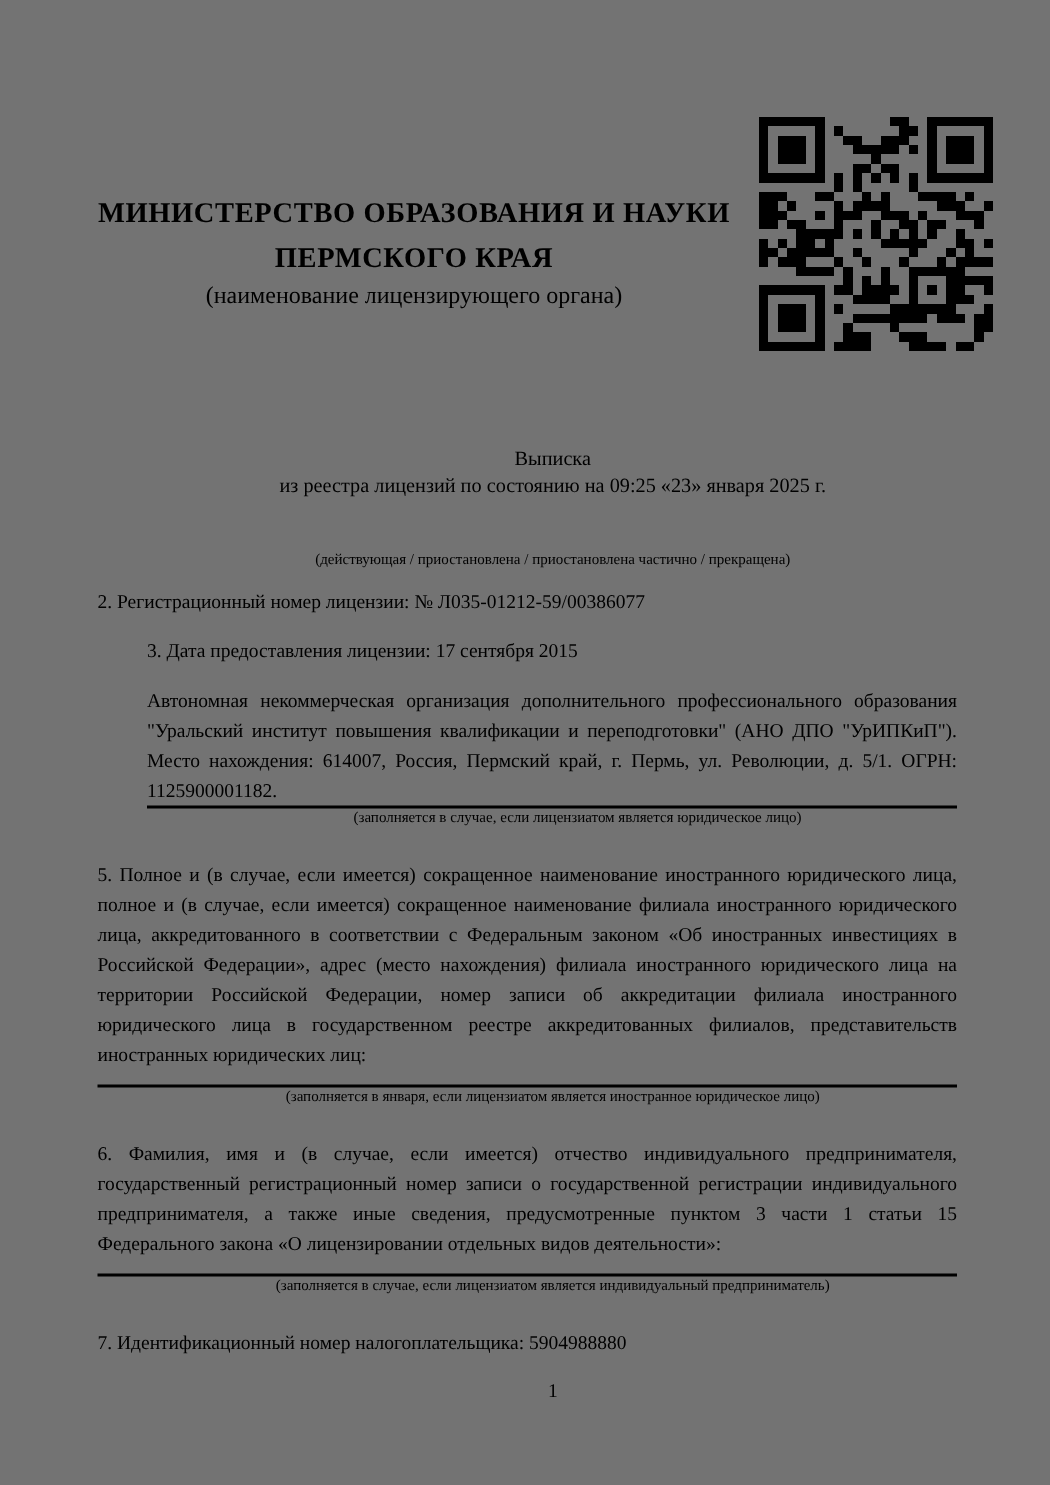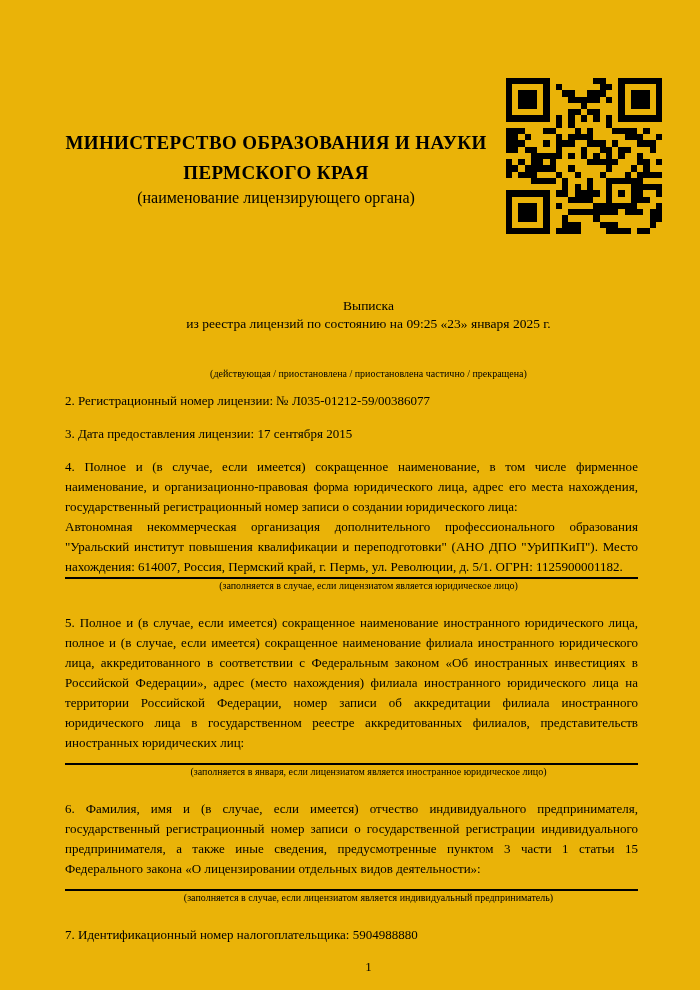--- a/index.html
+++ b/index.html
@@ -1,42 +1,42 @@
 <!DOCTYPE html>
 <html><head>
 <meta charset="utf-8">
 <style>
   html,body{margin:0;padding:0;}
   body{
     width:700px;height:990px;background:#ffffff;color:#000;
     font-family:"Liberation Serif","DejaVu Serif",serif;
     -webkit-font-smoothing:antialiased;
   }
-  .page{position:relative;width:700px;height:990px;overflow:hidden;background:#eab308;}
+  .page{position:relative;width:700px;height:990px;overflow:hidden;background:#737373;}
 
   
   .qr{position:absolute;top:78px;left:506px;width:156px;height:156px;}
   .header{position:absolute;top:128px;left:65px;width:422px;text-align:center;}
   .header-title{font-weight:bold;font-size:19px;line-height:30px;letter-spacing:.4px;}
   .header-caption{font-size:16px;line-height:12px;margin-top:4px;}
 
   
   .content{position:absolute;top:297px;left:65px;width:573px;font-family:Liberation Serif, serif;}
   .doc-title-block{text-align:center;font-size:13.5px;line-height:18px;}
   .shift{padding-left:34px;}
   .items{margin-top:34px;}
   p{margin:0;}
   .body-text{font-size:13px;line-height:20px;}
   .just{text-align:justify;}
   .caption{font-size:10px;line-height:14px;text-align:center;}
   .rule{border-top:2px solid #000;height:0;}
   .m-rule-tight{margin-top:0;}
   .m-rule-gap{margin-top:10px;}
   .item-2{margin-top:10px;}
-  .item-3,.item-4{margin-top:13px;}
+  .item-3,.item-4{margin-top:13px;margin-left:33px;}
   .item-5,.item-6,.item-7{margin-top:20px;}
   .footer{margin-top:12px;text-align:center;font-size:13px;line-height:20px;}
 </style>
 </head>
 <body>
 
 <div class="page">
 
   <div class="qr" id="qr"><svg xmlns="http://www.w3.org/2000/svg" viewBox="0 0 150 150" width="100%" height="100%" shape-rendering="crispEdges" fill="#000">
         <rect x="0" y="0" width="6" height="6"></rect>
@@ -371,21 +371,20 @@
 
       <div class="item-2">
         <p class="body-text">2. Регистрационный номер лицензии: № Л035-01212-59/00386077</p>
       </div>
 
       <div class="item-3">
         <p class="body-text">3. Дата предоставления лицензии: 17 сентября 2015</p>
       </div>
 
       <div class="item-4">
-        <p class="body-text just">4. Полное и (в случае, если имеется) сокращенное наименование, в том числе фирменное наименование, и организационно-правовая форма юридического лица, адрес его места нахождения, государственный регистрационный номер записи о создании юридического лица:</p>
         <p class="body-text just">Автономная некоммерческая организация дополнительного профессионального образования "Уральский институт повышения квалификации и переподготовки" (АНО ДПО "УрИПКиП"). Место нахождения: 614007, Россия, Пермский край, г. Пермь, ул. Революции, д. 5/1. ОГРН: 1125900001182.</p>
         <div class="rule m-rule-tight"></div>
         <p class="caption shift">(заполняется в случае, если лицензиатом является юридическое лицо)</p>
       </div>
 
       <div class="item-5">
         <p class="body-text just">5. Полное и (в случае, если имеется) сокращенное наименование иностранного юридического лица, полное и (в случае, если имеется) сокращенное наименование филиала иностранного юридического лица, аккредитованного в соответствии с Федеральным законом «Об иностранных инвестициях в Российской Федерации», адрес (место нахождения) филиала иностранного юридического лица на территории Российской Федерации, номер записи об аккредитации филиала иностранного юридического лица в государственном реестре аккредитованных филиалов, представительств иностранных юридических лиц:</p>
         <div class="rule m-rule-gap"></div>
         <p class="caption shift">(заполняется в января, если лицензиатом является иностранное юридическое лицо)</p>
       </div>

